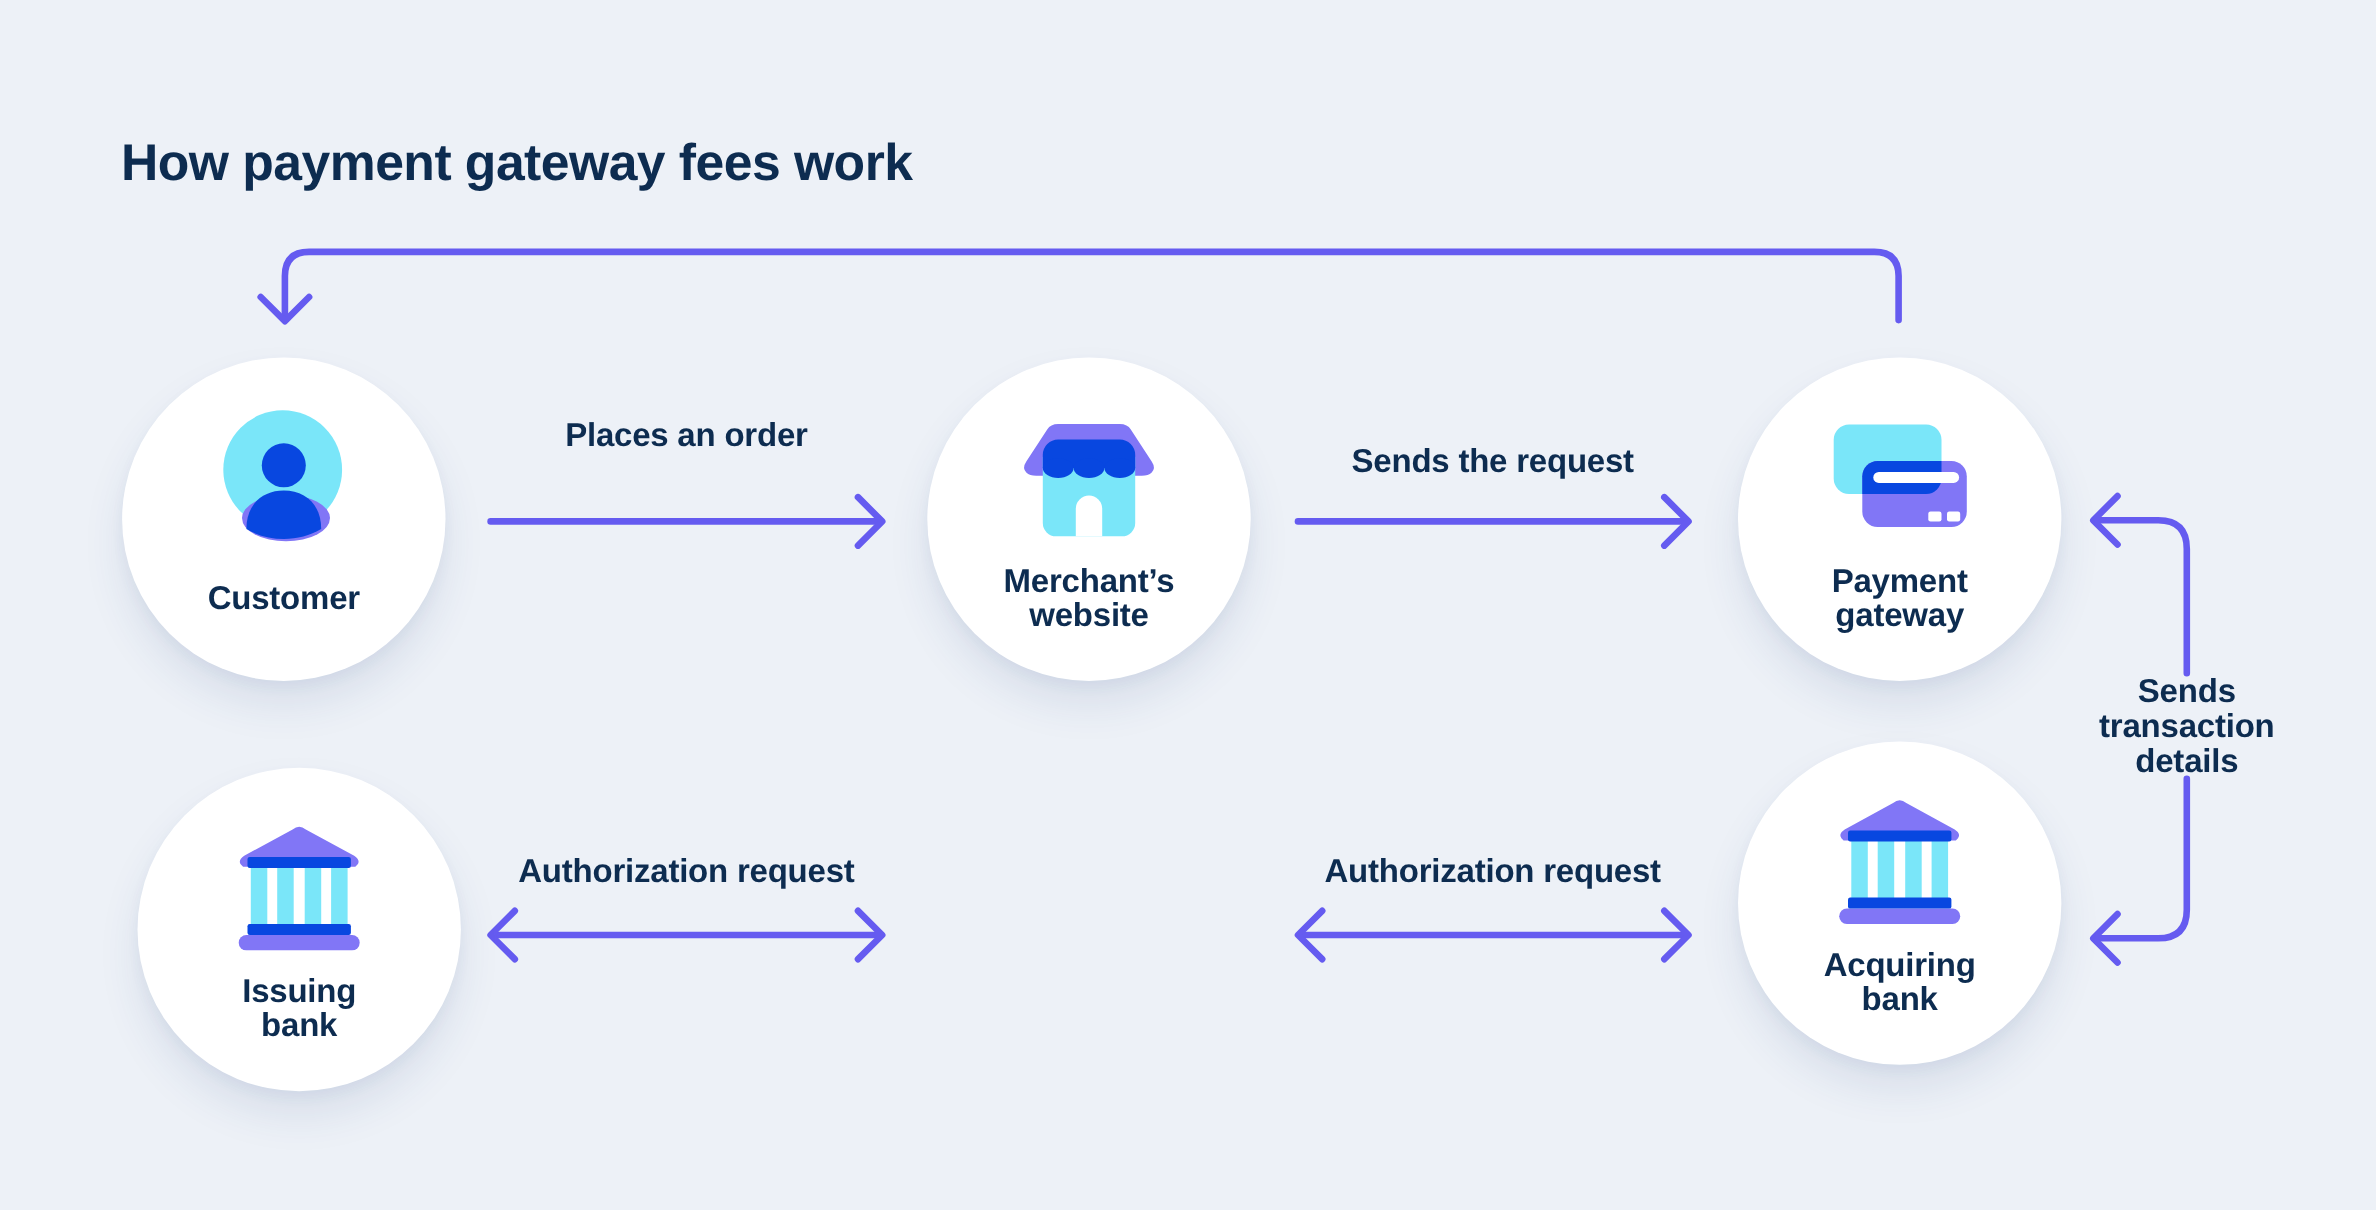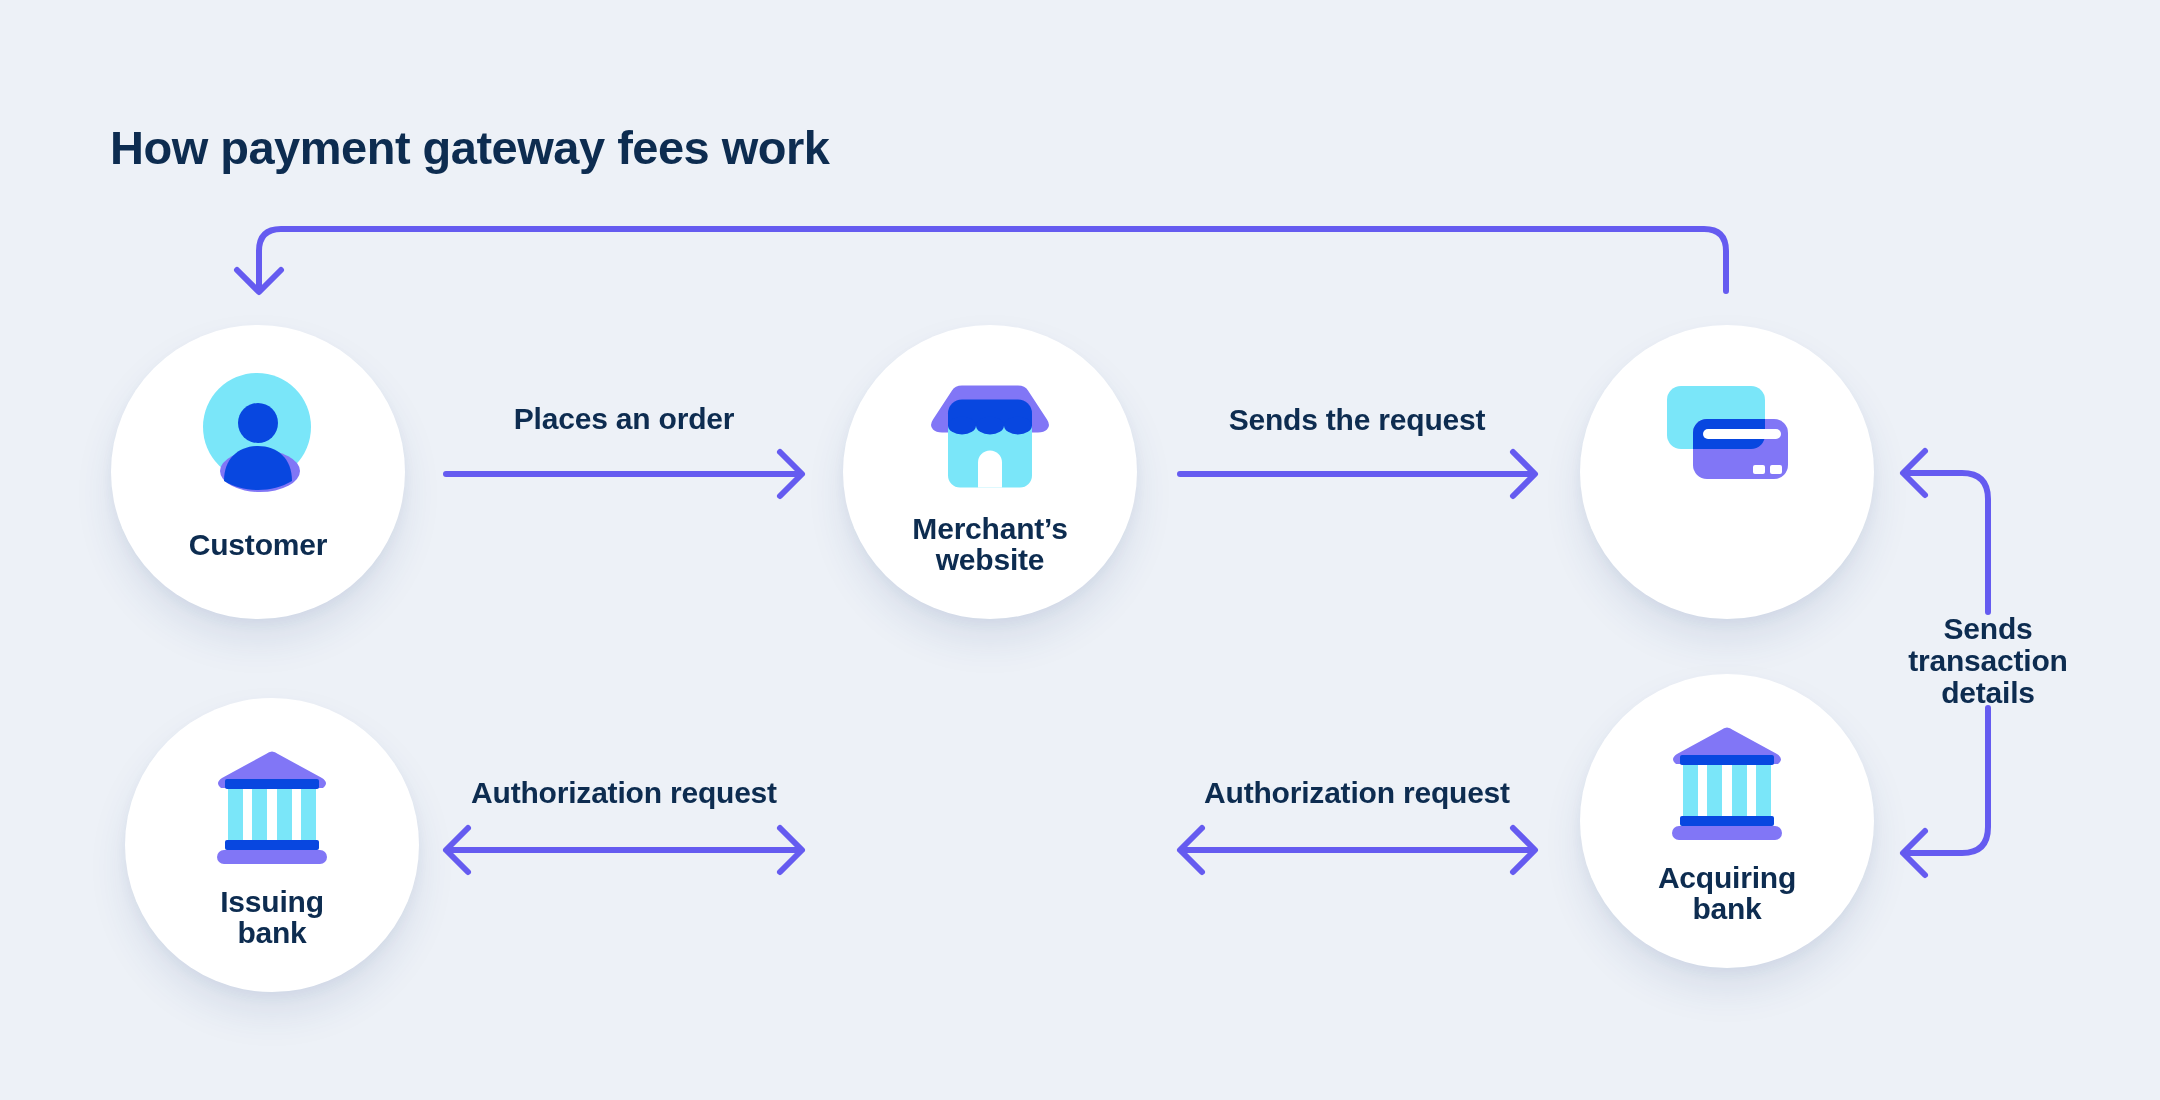--- a/index.html
+++ b/index.html
@@ -39,21 +39,21 @@
   .arrows{position:absolute; left:0; top:0; pointer-events:none;}
   .arrows path{fill:none; stroke:#655BF0; stroke-width:6; stroke-linecap:round; stroke-linejoin:round;}
   
   .n-customer {left:111px;  top:325px;}
   .n-merchant {left:843px;  top:325px;}
   .n-gateway  {left:1580px; top:325px;}
   .n-issuing  {left:125px;  top:698px;}
   .n-schemes  {left:843px;  top:698px;}
   .n-acquiring{left:1580px; top:674px;}
   
-  .el-places  {left:624px;  top:419px;}
+  .el-places  {left:624px;  top:396px;}
   .el-sends   {left:1357px; top:420px;}
   .el-txn     {left:1988px; top:661px;}
   .el-auth1   {left:624px;  top:793px;}
   .el-auth2   {left:1357px; top:793px;}
 </style>
 </head>
 <body>
 
 <div class="canvas">
 
@@ -124,20 +124,22 @@
     <div class="node-icon">
       <svg width="124" height="96" viewBox="0 0 124 96">
         <rect x="2" y="1" width="98" height="63" rx="14" fill="#7AE6F9"></rect>
         <rect x="28" y="34" width="95" height="60" rx="14" fill="#8176F6"></rect>
         <path d="M42 34 H100 V50 A14 14 0 0 1 86 64 H28 V48 A14 14 0 0 1 42 34 Z" fill="#0847E0"></path>
         <rect x="38" y="44" width="78" height="10" rx="5" fill="#ffffff"></rect>
         <rect x="88" y="80" width="12" height="9" rx="2" fill="#ffffff"></rect>
         <rect x="105" y="80" width="12" height="9" rx="2" fill="#ffffff"></rect>
       </svg>
     </div>
+    <div class="node-label">Payment
+gateway</div>
   </div>
 
   <div class="node n-issuing">
     <div class="node-icon">
       <svg width="120" height="116" viewBox="0 0 120 116">
         <path d="M54 6 Q60 1 66 6 L110 30 Q116 34 113 38 L111 40 H9 L7 38 Q4 34 10 30 Z" fill="#8176F6"></path>
         <rect x="5" y="102" width="110" height="14" rx="7" fill="#8176F6"></rect>
         <rect x="16" y="36" width="15" height="60" rx="3" fill="#7AE6F9"></rect>
         <rect x="40" y="36" width="15" height="60" rx="3" fill="#7AE6F9"></rect>
         <rect x="65" y="36" width="15" height="60" rx="3" fill="#7AE6F9"></rect>

